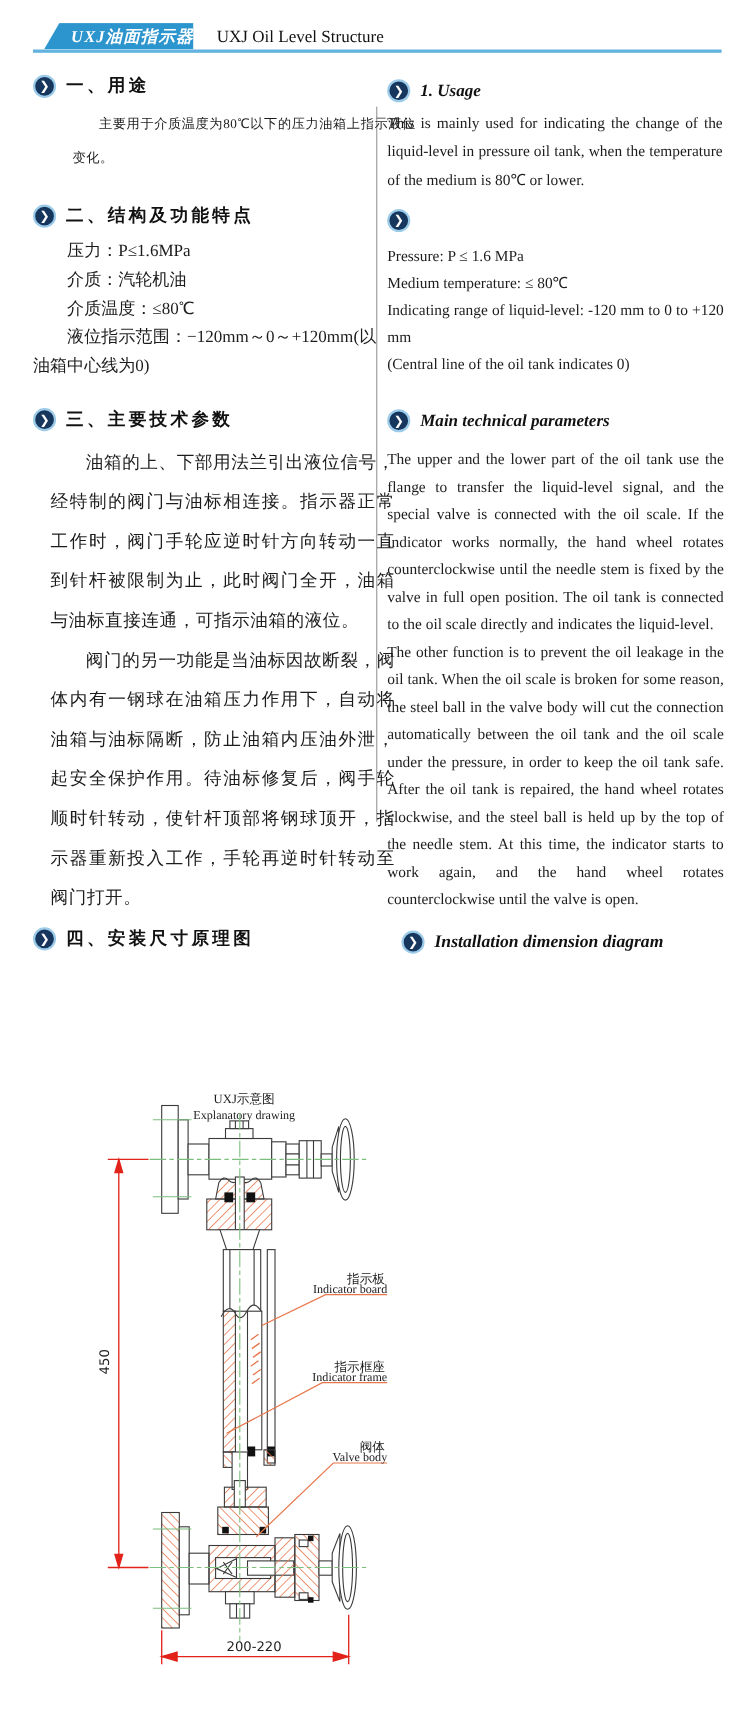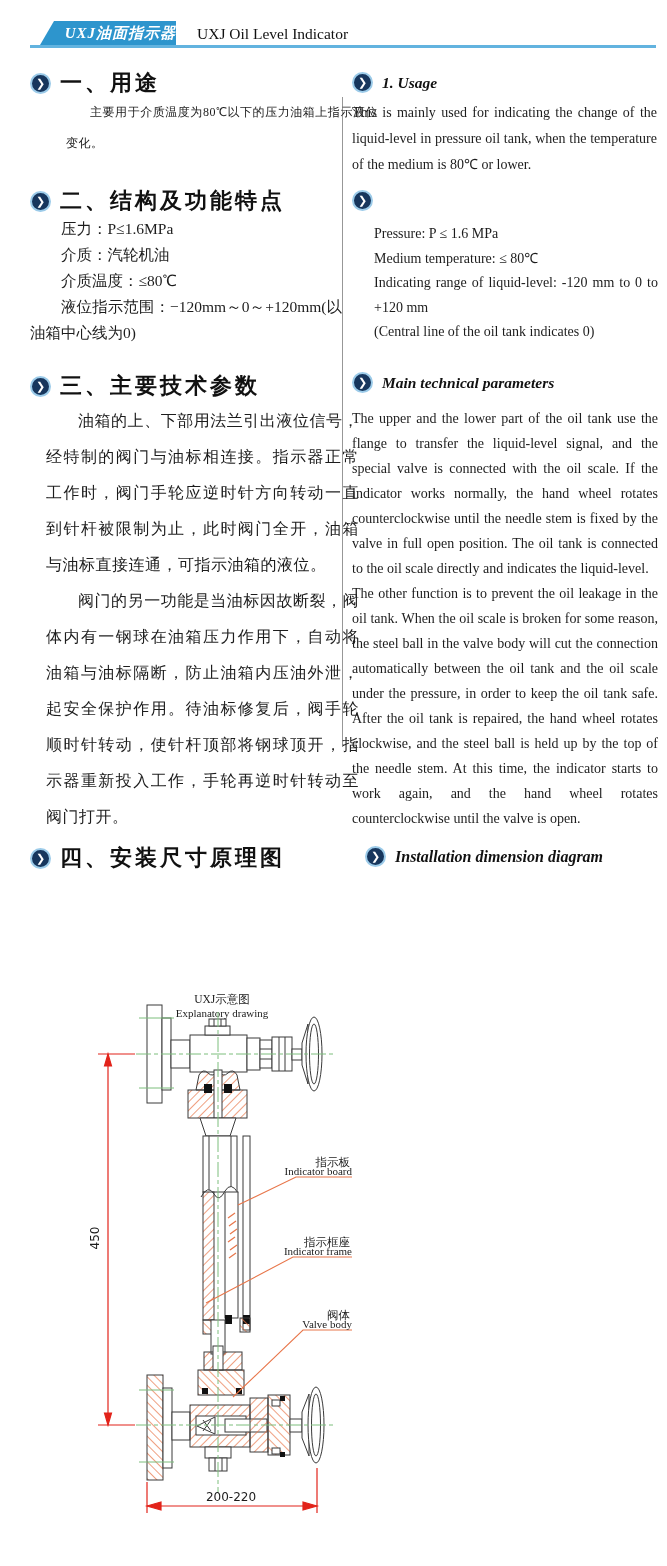--- a/index.html
+++ b/index.html
@@ -11,44 +11,44 @@
           display:flex;align-items:center;justify-content:flex-end;font-style:italic;}
   .banner span{color:#fff;font-weight:bold;font-size:15px;letter-spacing:1px;}
   .entitle{position:absolute;left:197px;top:25px;font-size:15.5px;color:#111;}
   .rule{position:absolute;left:30px;top:45px;width:626px;height:3px;background:#62b3df;}
   .divider{position:absolute;left:342px;top:97px;width:1px;height:650px;background:#979797;}
   
   .sec-h{position:absolute;display:flex;align-items:center;gap:9px;}
   .hicon{width:17px;height:17px;border-radius:50%;background:#17365d;border:2px solid #9ccbe9;
          color:#fff;display:inline-flex;align-items:center;justify-content:center;
          font-size:11px;font-weight:bold;font-family:"DejaVu Sans",sans-serif;flex:0 0 auto;}
-  .ht-zh{font-weight:bold;font-size:22px;letter-spacing:3px;color:#111;}
+  .ht-zh{font-weight:bold;font-size:16px;letter-spacing:3px;color:#111;}
   .ht-en{font-weight:bold;font-style:italic;font-size:15.5px;white-space:nowrap;color:#111;}
   
   .blk{position:absolute;text-align:justify;}
   .zhbody{font-size:12px;line-height:31px;letter-spacing:0.5px;margin-left:36px;}
   .zhbody p,.zhp p{margin:0;text-indent:2em;}
   .zhitems div{text-indent:2em;line-height:26px;font-size:15.5px;}
   .zhp{font-size:16px;line-height:36px;letter-spacing:0.5px;margin-left:16px;}
   .enbody{font-size:14px;line-height:26px;}
-  .enitems div{line-height:24.5px;font-size:14px;margin-left:22px;}
+  .enitems div{line-height:24.5px;font-size:14px;}
   .enp{font-size:14px;line-height:25px;}
   .enp p{margin:0;}
   svg text{font-family:"Liberation Serif",serif;fill:#1c1c1c;}
   .dimtxt{font-family:"DejaVu Sans",sans-serif;font-size:12px;}
 </style>
 </head>
 <body>
 
 <div class="page">
 
   <div class="banner">
     <span>UXJ油面指示器</span>
   </div>
-  <div class="entitle">UXJ Oil Level Indicator</div>
+  <div class="entitle">UXJ Oil Level Structure</div>
   <div class="rule"></div>
   <div class="divider"></div>
 
   <div class="sec-h" style="left:30px;top:68px">
     <span class="hicon">
         <span>❯</span>
       </span>
     <span class="ht-zh">一、用途</span>
   </div>
   <div class="blk zhbody" style="left:30px;top:97px;width:312px">

